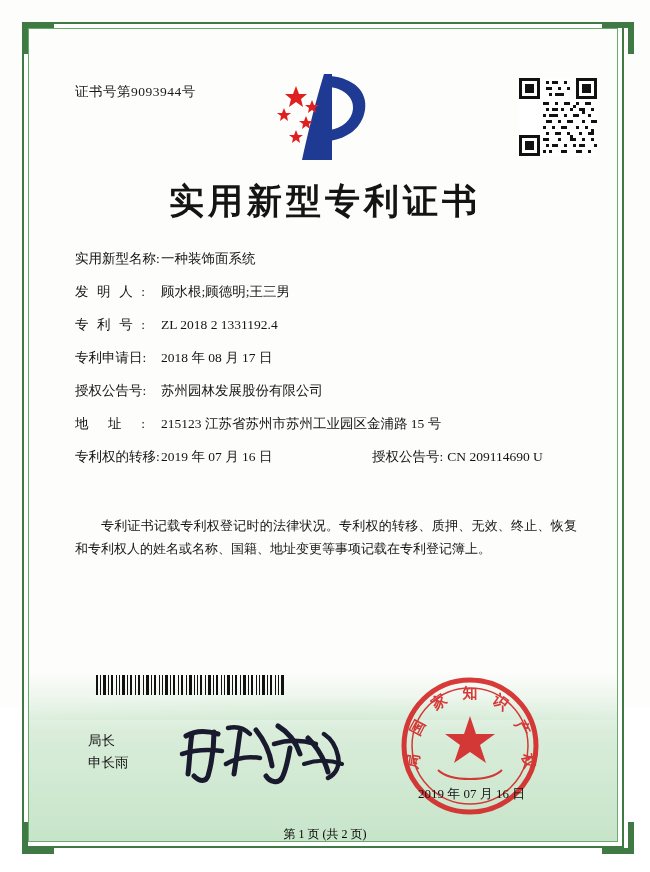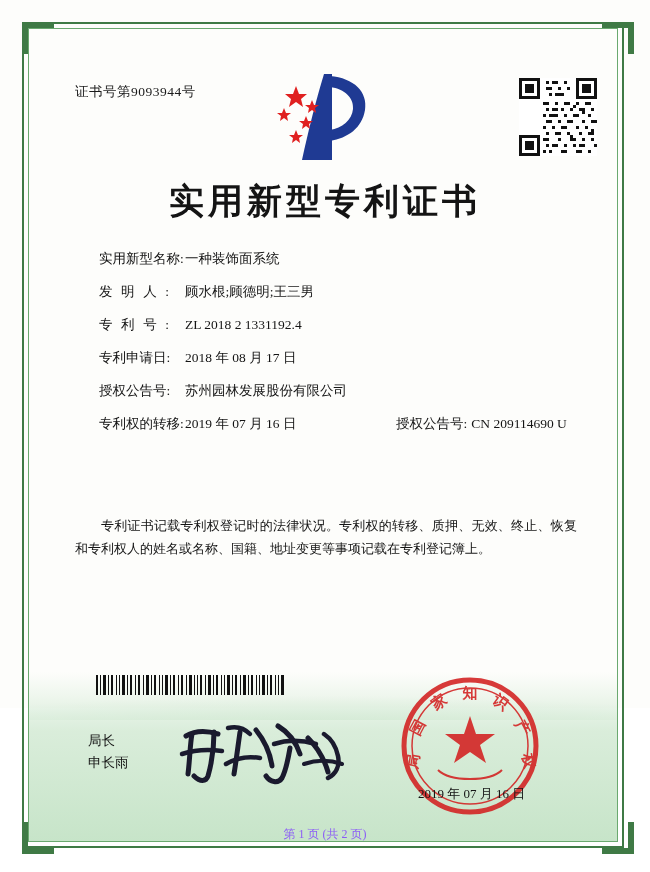--- a/index.html
+++ b/index.html
@@ -98,21 +98,20 @@
     position: absolute;
     left: 75px; top: 250px;
     width: 505px;
   }
   .field-row {
     position: relative;
     height: 33px;
     font-size: 13.5px;
     color: #141414;
     white-space: nowrap;
-    margin-left: 24px;
   }
   .field-label {
     display: inline-block;
     width: 86px;
     letter-spacing: 0px;
   }
   .field-label.spread {
     text-align: justify;
     text-align-last: justify;
     width: 70px;
@@ -181,21 +180,21 @@
     color: #141414;
   }
 
   
   .footer {
     position: absolute;
     left: 0; top: 826px;
     width: 650px;
     text-align: center;
     font-size: 12px;
-    color: #8b5cf6;
+    color: #000000;
   }
 </style>
 </head>
 <body>
 
 <div class="page">
 
   <div class="border-outer"></div>
   <div class="border-inner"></div>
   <div class="corner tl"></div>
@@ -315,20 +314,23 @@
     </div>
     <div class="field-row">
       <span class="field-label spread">专利号:</span><span class="field-value">ZL 2018 2 1331192.4</span>
     </div>
     <div class="field-row">
       <span class="field-label">专利申请日:</span><span class="field-value">2018 年 08 月 17 日</span>
     </div>
     <div class="field-row">
       <span class="field-label spread">授权公告号:</span><span class="field-value">苏州园林发展股份有限公司</span>
     </div>
+    <div class="field-row">
+      <span class="field-label spread">地址:</span><span class="field-value">215123 江苏省苏州市苏州工业园区金浦路 15 号</span>
+    </div>
     <div class="field-row two-col">
       <span class="field-label">专利权的转移:</span><span class="field-value">2019 年 07 月 16 日</span>
       <span class="col2">
         <span class="field-label">授权公告号:</span><span class="field-value">CN 209114690 U</span>
       </span>
     </div>
   </div>
 
   <div class="body-text">
     <p>专利证书记载专利权登记时的法律状况。专利权的转移、质押、无效、终止、恢复和专利权人的姓名或名称、国籍、地址变更等事项记载在专利登记簿上。</p>

